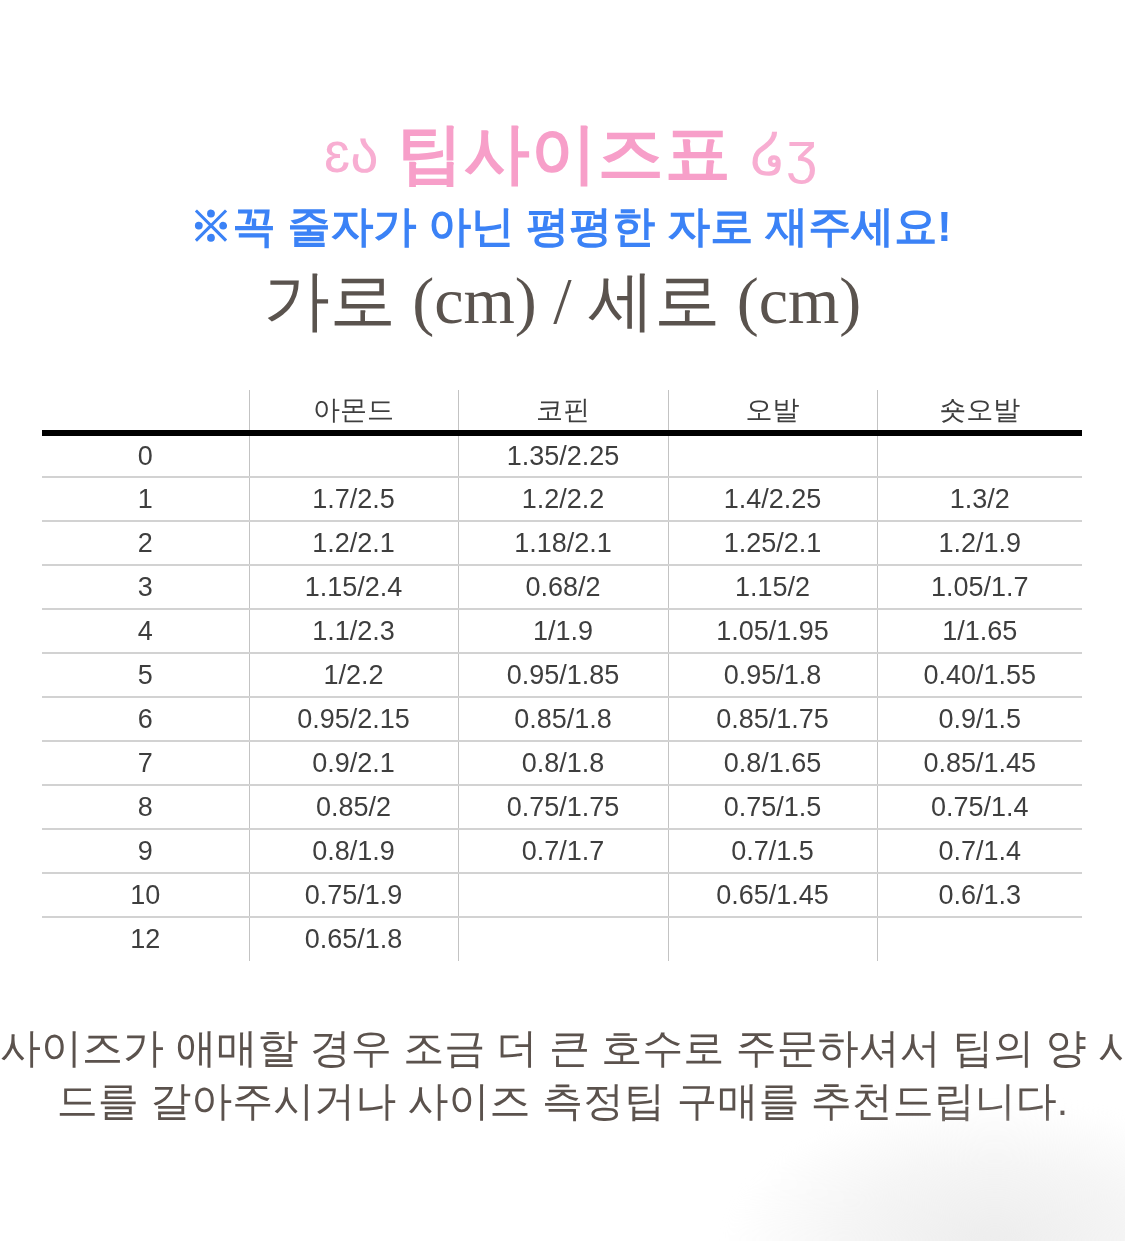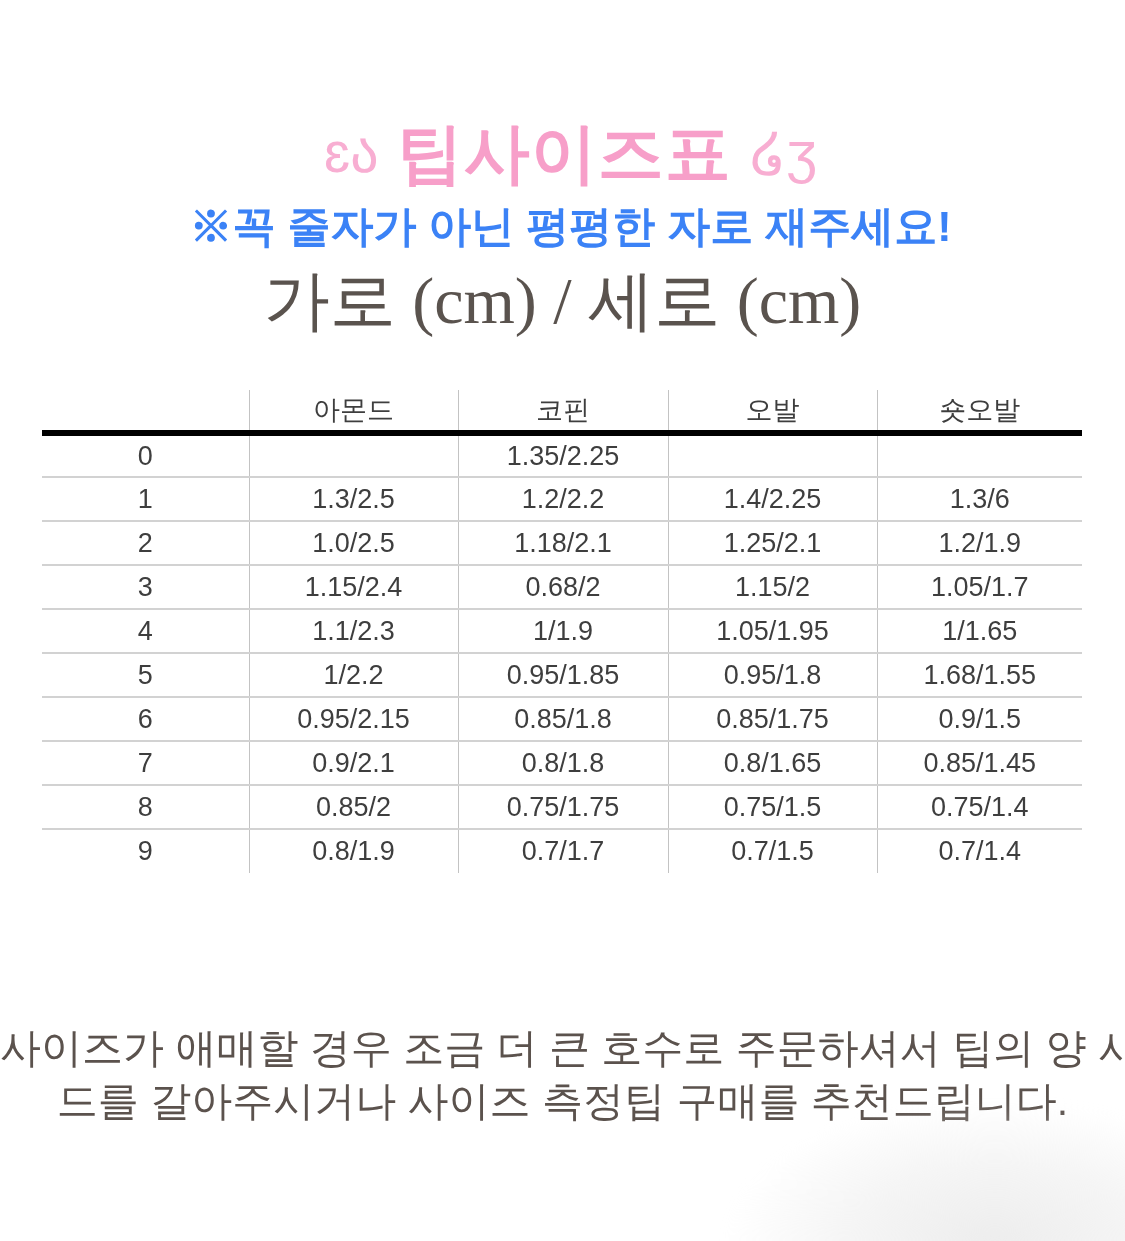--- a/index.html
+++ b/index.html
@@ -163,28 +163,28 @@
     <tbody>
         <tr>
           <td>0</td>
           <td></td>
           <td>1.35/2.25</td>
           <td></td>
           <td></td>
         </tr>
         <tr>
           <td>1</td>
-          <td>1.3/2.5</td>
+          <td>1.7/2.5</td>
           <td>1.2/2.2</td>
           <td>1.4/2.25</td>
-          <td>1.3/6</td>
+          <td>1.3/2</td>
         </tr>
         <tr>
           <td>2</td>
-          <td>1.0/2.5</td>
+          <td>1.2/2.1</td>
           <td>1.18/2.1</td>
           <td>1.25/2.1</td>
           <td>1.2/1.9</td>
         </tr>
         <tr>
           <td>3</td>
           <td>1.15/2.4</td>
           <td>0.68/2</td>
           <td>1.15/2</td>
           <td>1.05/1.7</td>
@@ -194,21 +194,21 @@
           <td>1.1/2.3</td>
           <td>1/1.9</td>
           <td>1.05/1.95</td>
           <td>1/1.65</td>
         </tr>
         <tr>
           <td>5</td>
           <td>1/2.2</td>
           <td>0.95/1.85</td>
           <td>0.95/1.8</td>
-          <td>1.68/1.55</td>
+          <td>0.40/1.55</td>
         </tr>
         <tr>
           <td>6</td>
           <td>0.95/2.15</td>
           <td>0.85/1.8</td>
           <td>0.85/1.75</td>
           <td>0.9/1.5</td>
         </tr>
         <tr>
           <td>7</td>
@@ -224,20 +224,34 @@
           <td>0.75/1.5</td>
           <td>0.75/1.4</td>
         </tr>
         <tr>
           <td>9</td>
           <td>0.8/1.9</td>
           <td>0.7/1.7</td>
           <td>0.7/1.5</td>
           <td>0.7/1.4</td>
         </tr>
+        <tr>
+          <td>10</td>
+          <td>0.75/1.9</td>
+          <td></td>
+          <td>0.65/1.45</td>
+          <td>0.6/1.3</td>
+        </tr>
+        <tr>
+          <td>12</td>
+          <td>0.65/1.8</td>
+          <td></td>
+          <td></td>
+          <td></td>
+        </tr>
       </tbody>
   </table>
 </div>
 
 <div class="footer-note">
   <div>사이즈가 애매할 경우 조금 더 큰 호수로 주문하셔서 팁의 양 사이</div>
   <div>드를 갈아주시거나 사이즈 측정팁 구매를 추천드립니다.</div>
 </div>
 
 <div class="corner-blob"></div>

